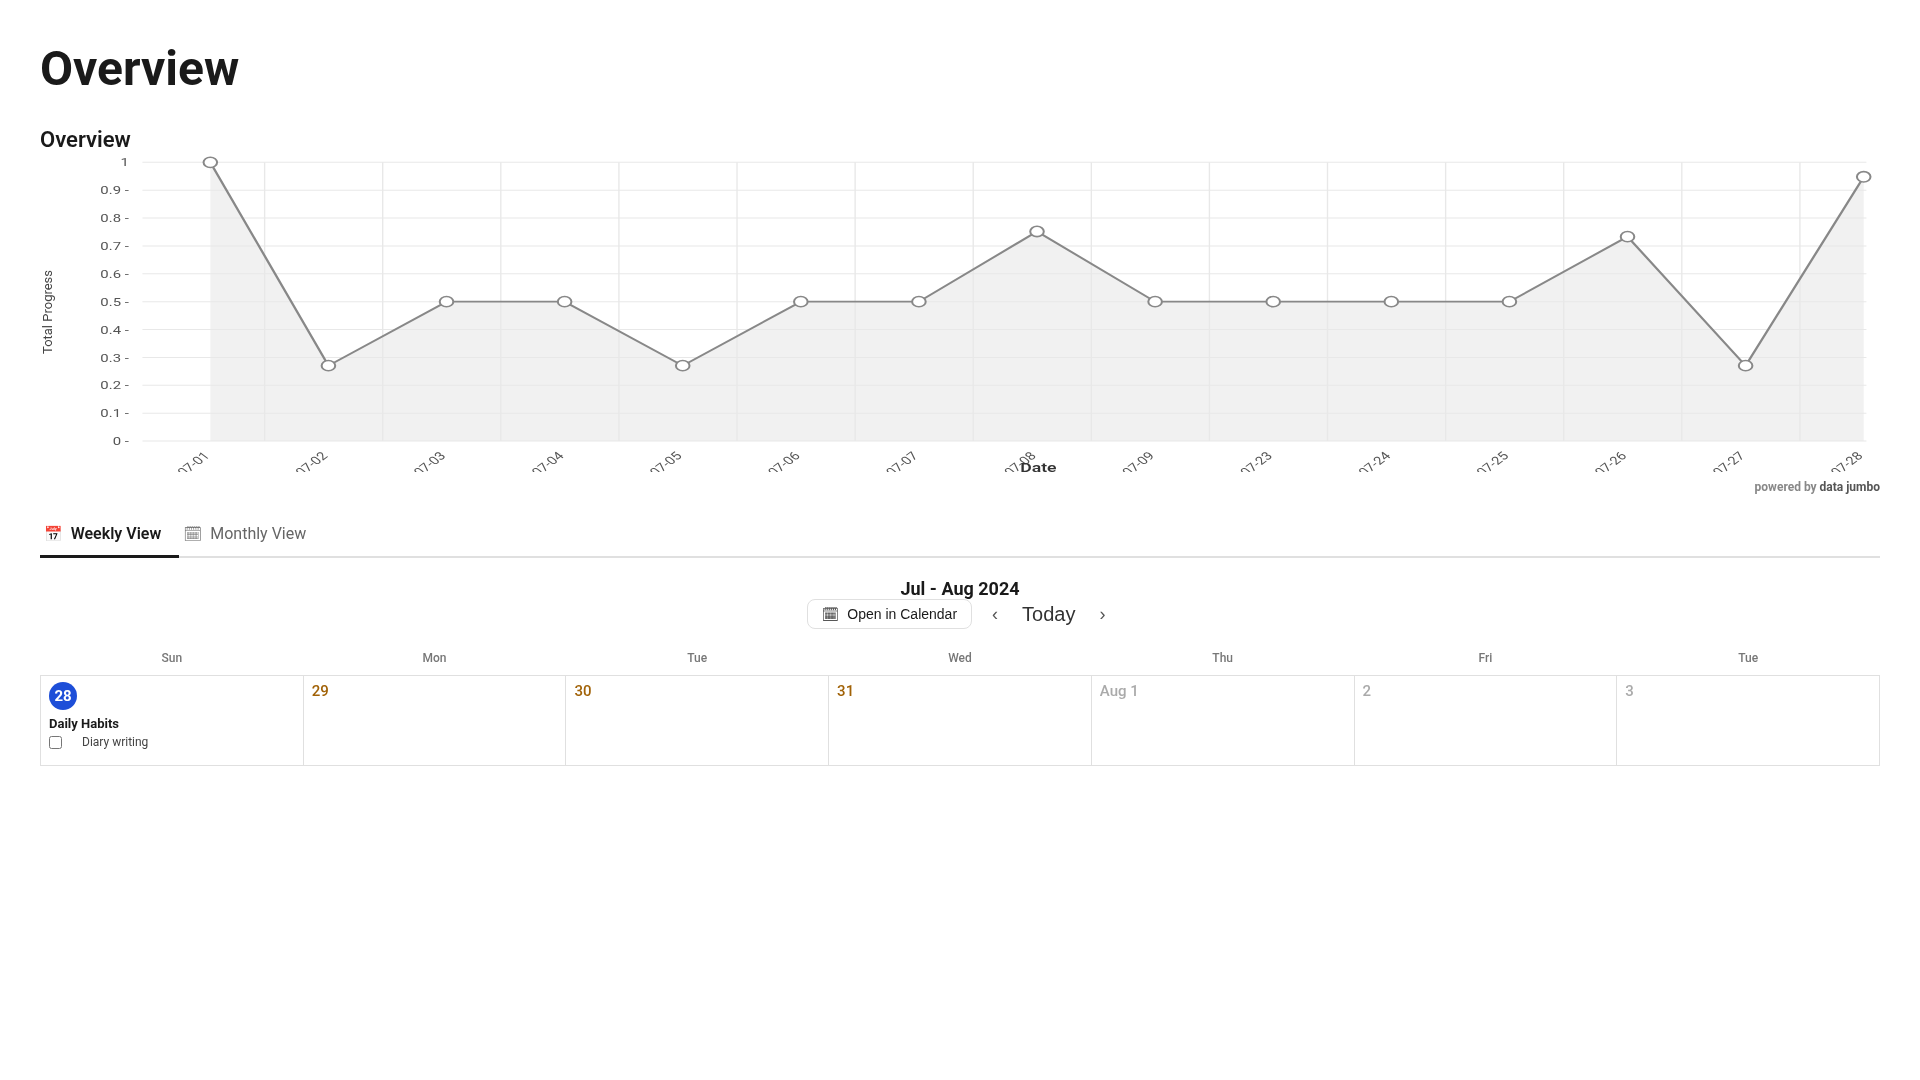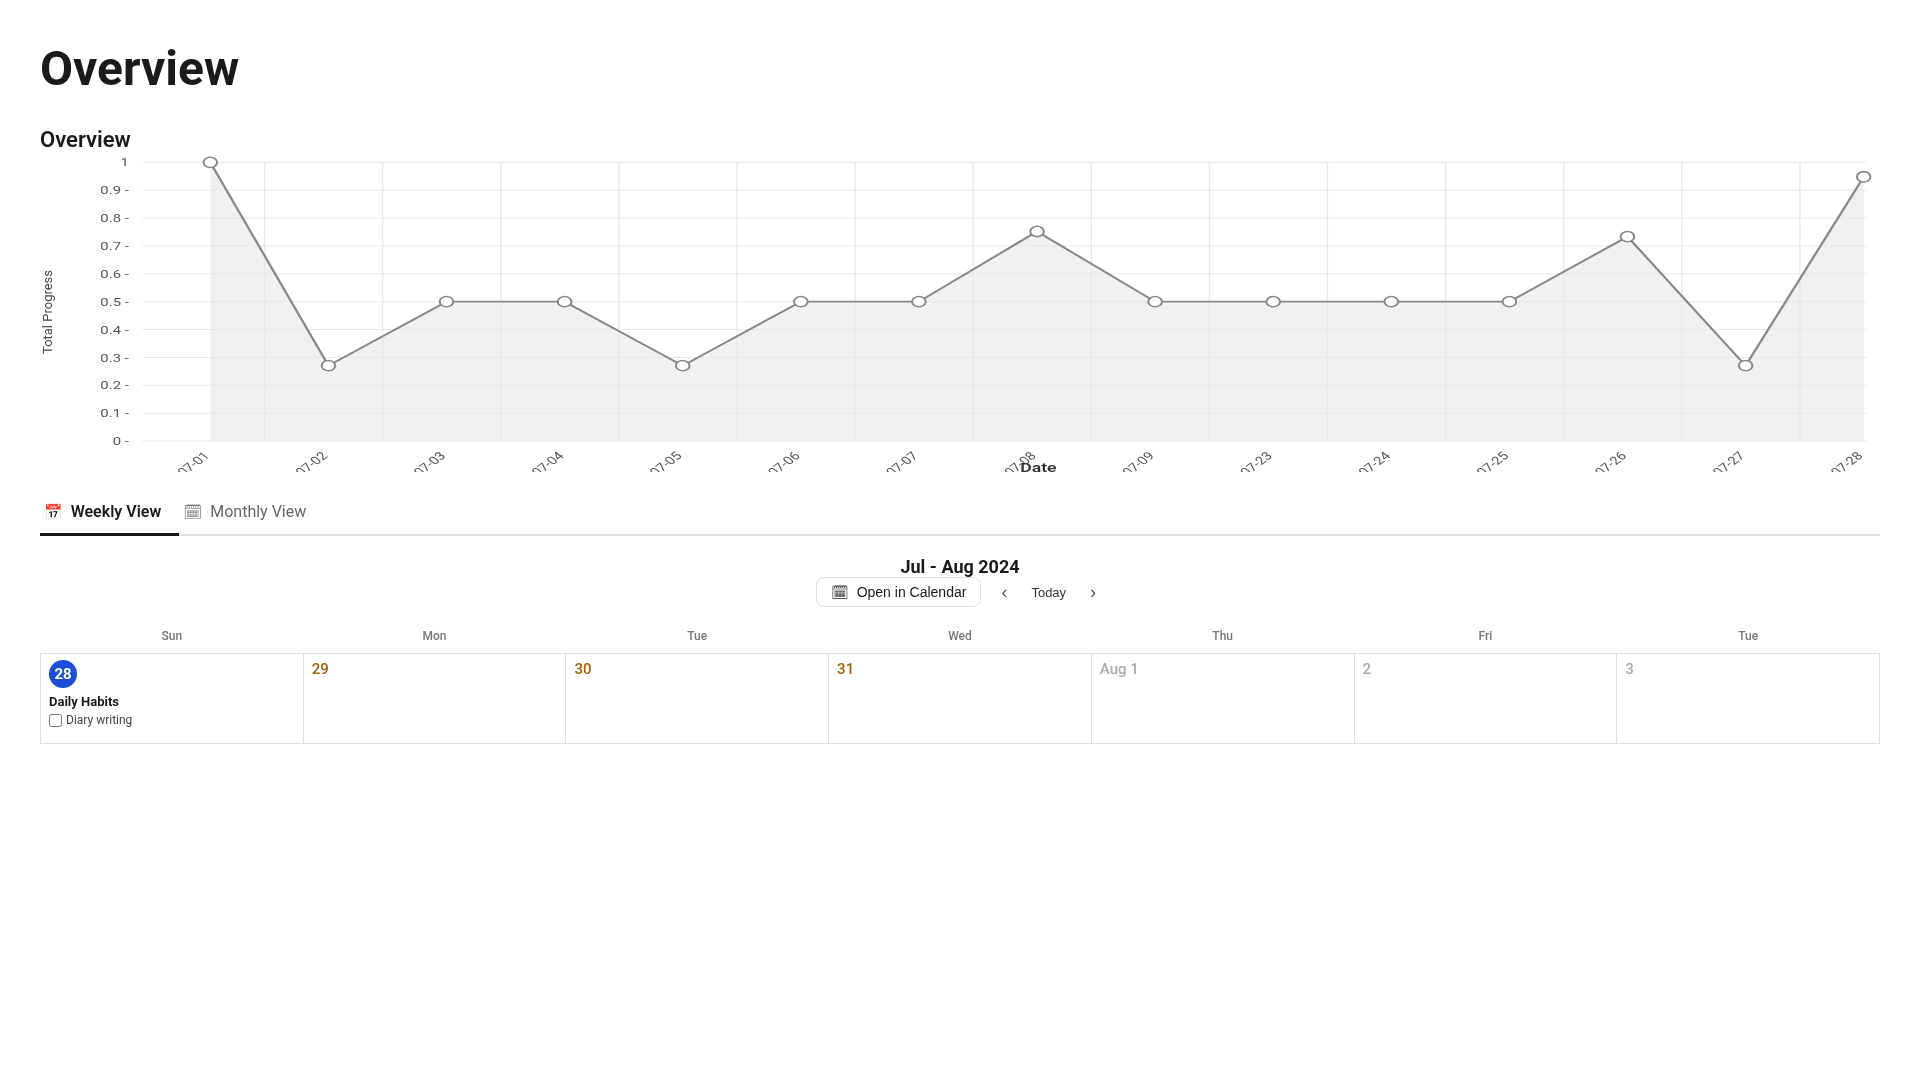--- a/index.html
+++ b/index.html
@@ -113,21 +113,21 @@
       background: none;
       border: none;
       font-size: 18px;
       cursor: pointer;
       color: #555;
       padding: 2px 8px;
     }
     .today-btn {
       background: none;
       border: none;
-      font-size: 13px;
+      font-size: 20px;
       font-weight: 500;
       cursor: pointer;
       color: #333;
       padding: 2px 4px;
     }
     .calendar-grid {
       width: 100%;
       border-collapse: collapse;
     }
     .calendar-grid th {
@@ -169,21 +169,21 @@
       padding-top: 2px;
     }
     .habit-group-title {
       font-size: 13px;
       font-weight: 700;
       margin-bottom: 4px;
     }
     .habit-item {
       display: flex;
       align-items: center;
-      gap: 4px;
+      gap: 20px;
       font-size: 12px;
       color: #444;
     }
     .habit-checkbox {
       width: 13px;
       height: 13px;
       accent-color: #555;
     }
     .aug-day {
       color: #aaa;
@@ -333,20 +333,23 @@
         <text class="x-axis-text" transform="translate(980,295) rotate(-45)" text-anchor="end" font-size="10">2024-07-24</text>
         <text class="x-axis-text" transform="translate(1067,295) rotate(-45)" text-anchor="end" font-size="10">2024-07-25</text>
         <text class="x-axis-text" transform="translate(1154,295) rotate(-45)" text-anchor="end" font-size="10">2024-07-26</text>
         <text class="x-axis-text" transform="translate(1241,295) rotate(-45)" text-anchor="end" font-size="10">2024-07-27</text>
         <text class="x-axis-text" transform="translate(1328,295) rotate(-45)" text-anchor="end" font-size="10">2024-07-28</text>
 
         <text x="720" y="310" text-anchor="middle" font-size="13" font-weight="600" fill="#333">Date</text>
       </svg>
     </div>
   </div>
+  <div class="powered-by">
+    <span>powered by </span><span style="font-weight:700;color:#555">data jumbo</span>
+  </div>
 </div>
 
 <div class="tabs-row">
   <div class="tab active">
     <span class="tab-icon">📅</span>
     <span>Weekly View</span>
   </div>
   <div class="tab">
     <span class="tab-icon">🗓</span>
     <span>Monthly View</span>

